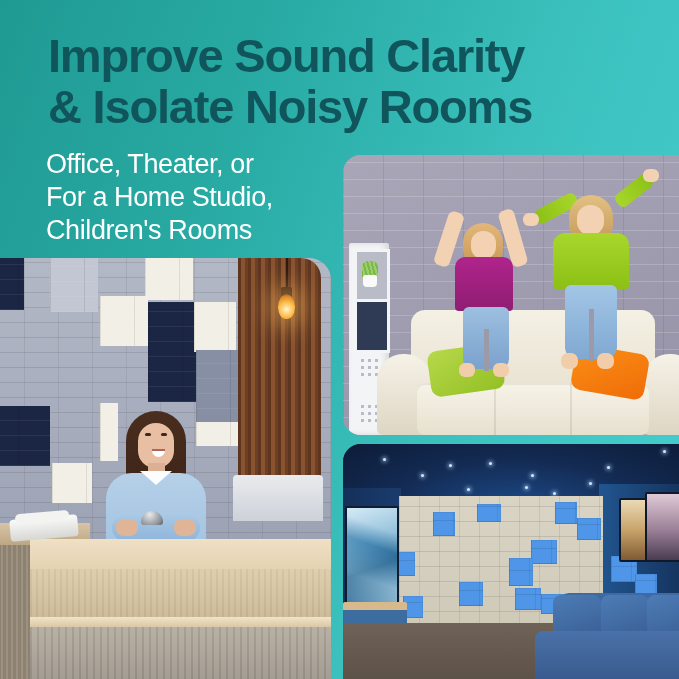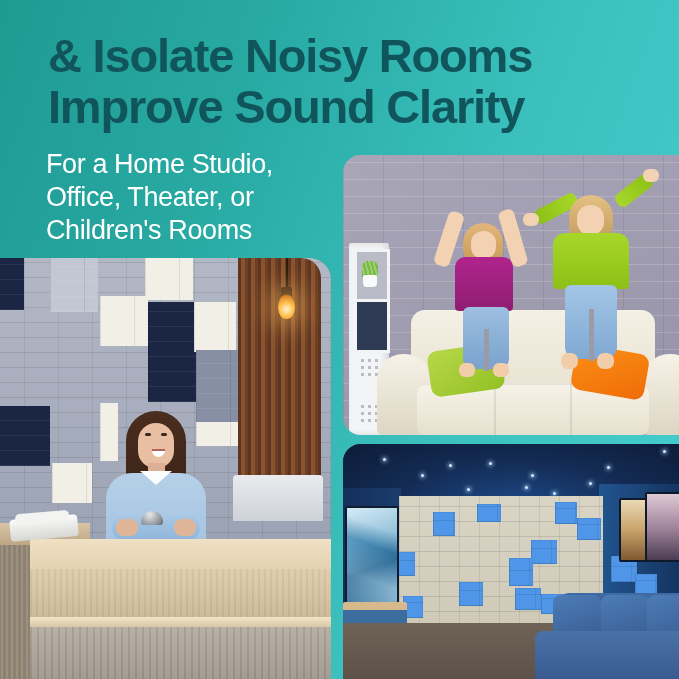--- a/index.html
+++ b/index.html
@@ -367,27 +367,27 @@
   .th-cushion.c1 { left: 18px; }
   .th-cushion.c2 { left: 66px; }
   .th-cushion.c3 { left: 112px; }
 </style>
 </head>
 <body>
 
 <div class="canvas">
 
   <div class="headline">
+    <span class="hl-line">Improve Sound Clarity</span>
     <span class="hl-line">&amp; Isolate Noisy Rooms</span>
-    <span class="hl-line">Improve Sound Clarity</span>
   </div>
 
   <div class="subhead">
+    <span class="sh-line">Office, Theater, or</span>
     <span class="sh-line">For a Home Studio,</span>
-    <span class="sh-line">Office, Theater, or</span>
     <span class="sh-line">Children's Rooms</span>
   </div>
 
   <div class="panel panel-office">
     <div class="office-wall">
       <div class="tile navy" style="left:-6px;  top:0px;   width:40px;  height:52px;"></div>
       <div class="tile cream" style="left:155px; top:0px;   width:48px;  height:42px;"></div>
       <div class="tile cream" style="left:110px; top:38px;  width:48px;  height:50px;"></div>
       <div class="tile navy" style="left:158px; top:44px;  width:48px;  height:100px;"></div>
       <div class="tile cream" style="left:204px; top:44px;  width:42px;  height:50px;"></div>

